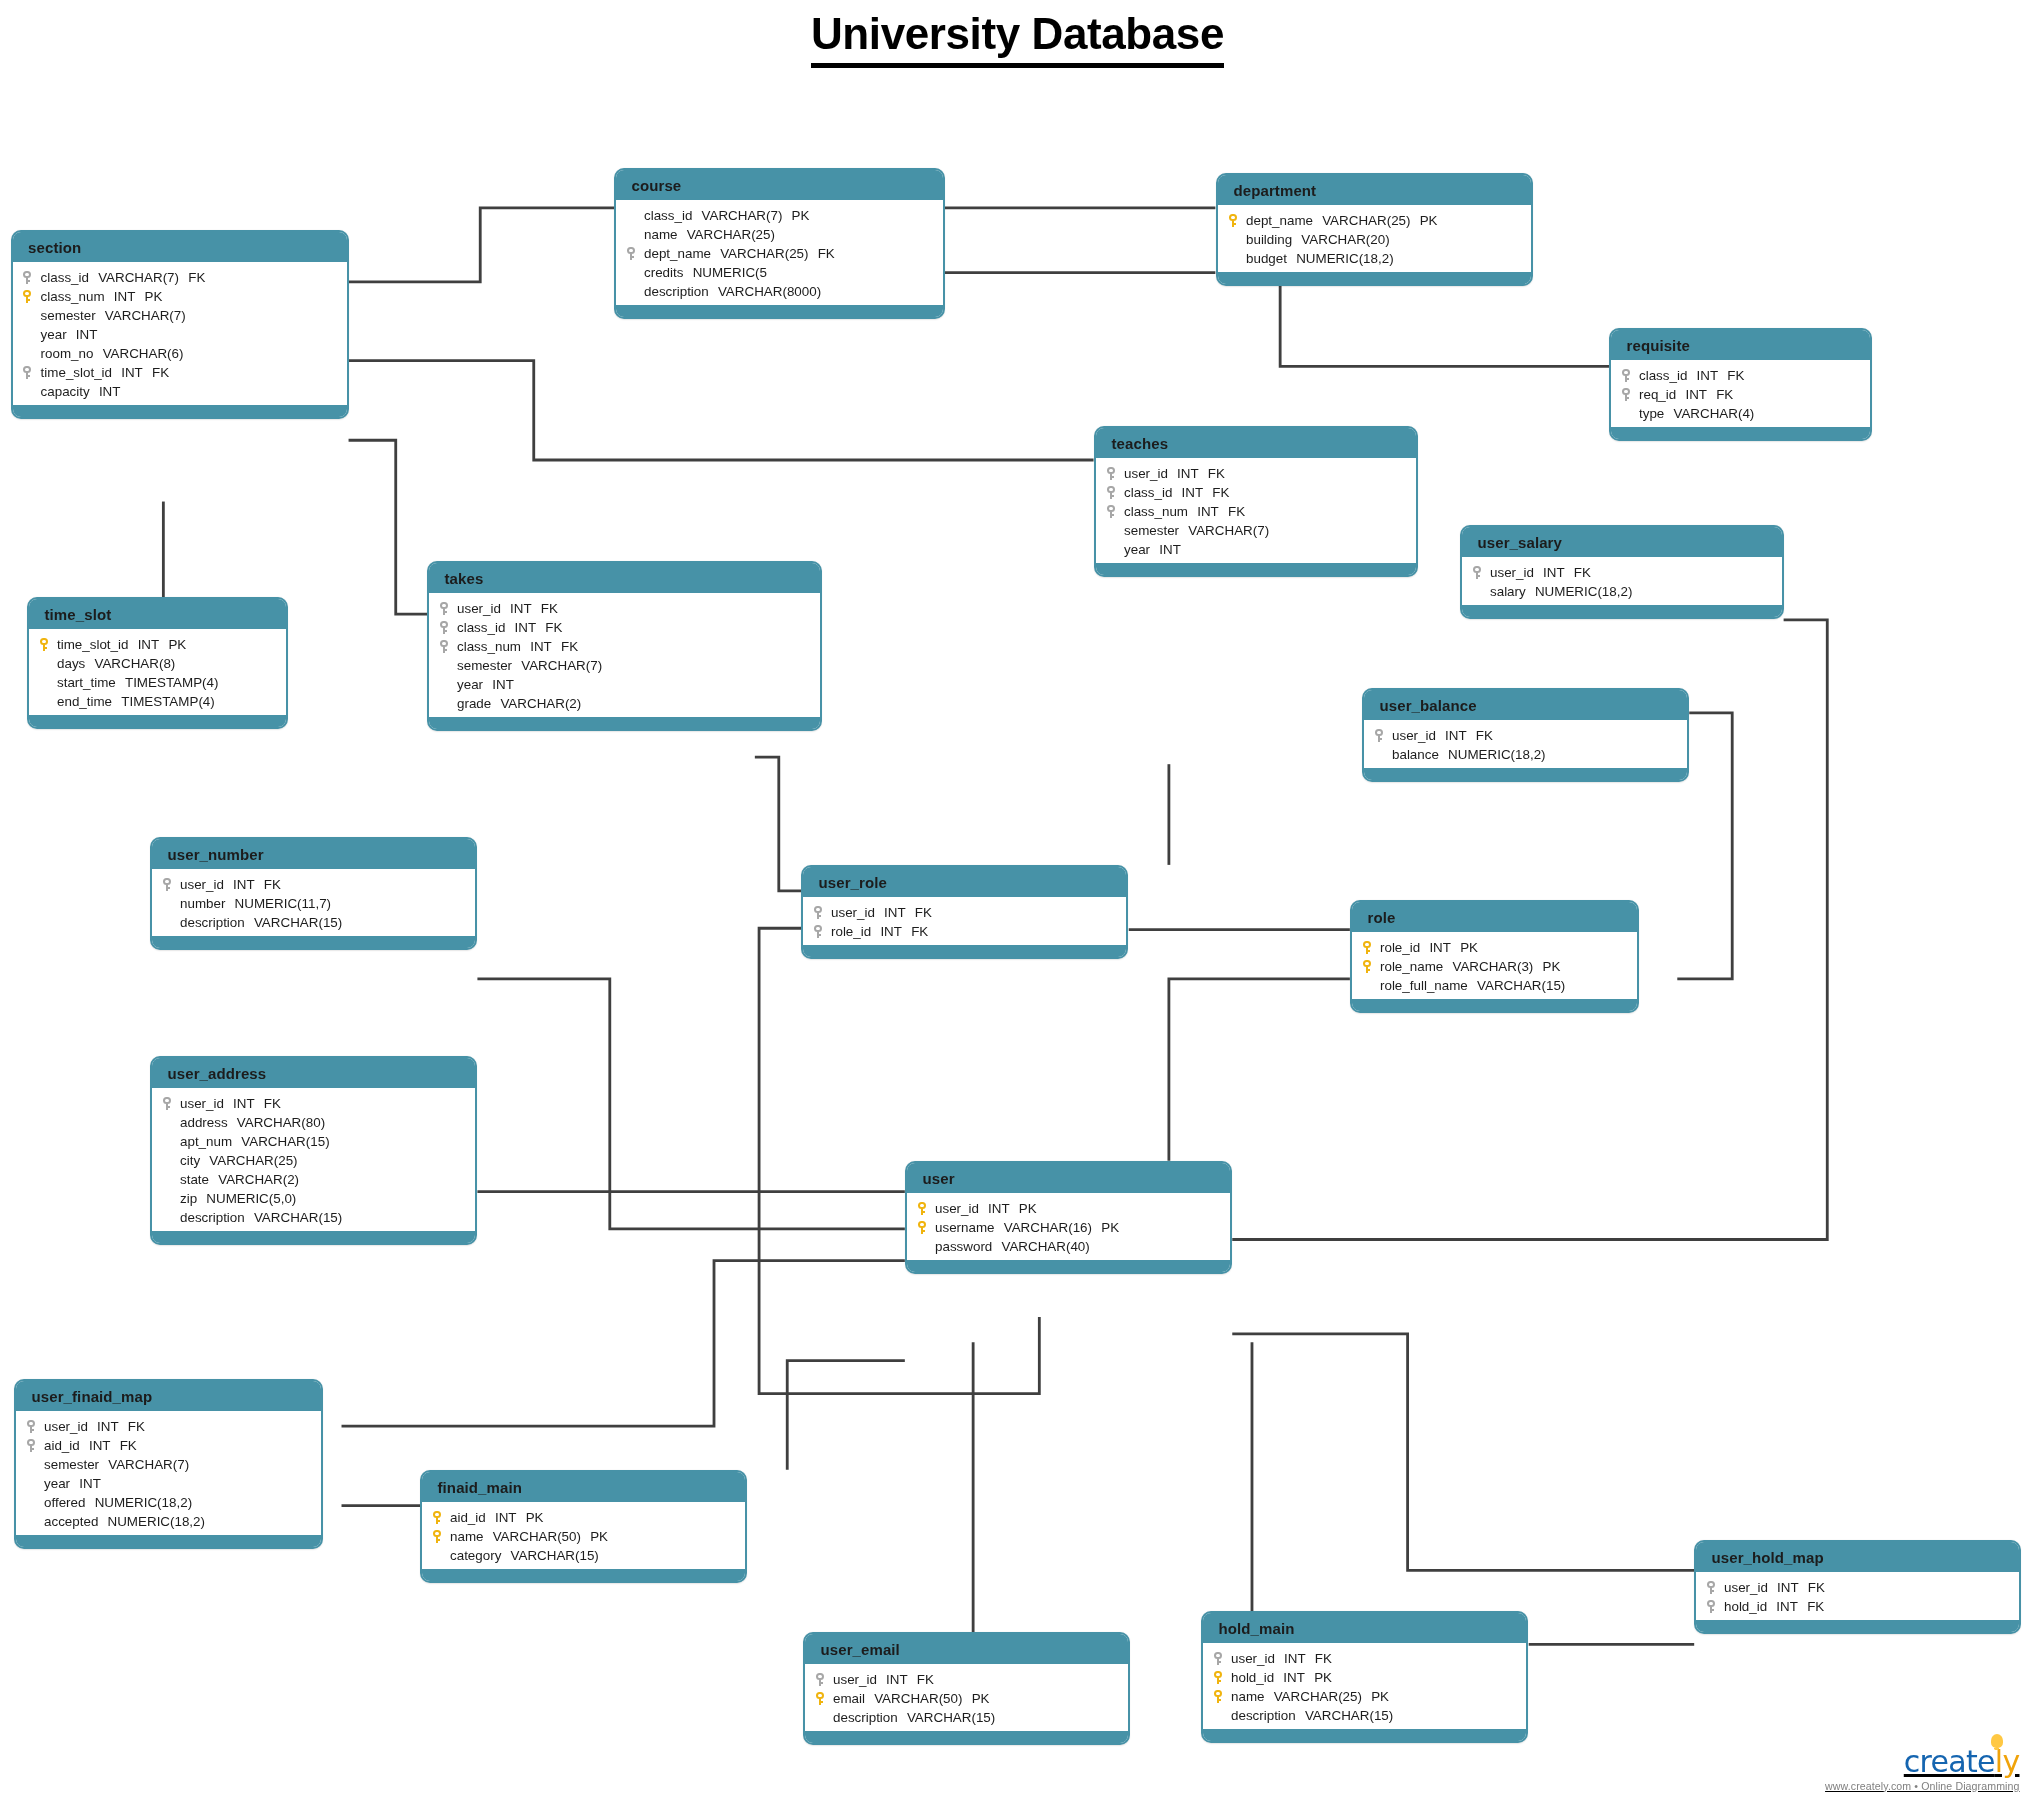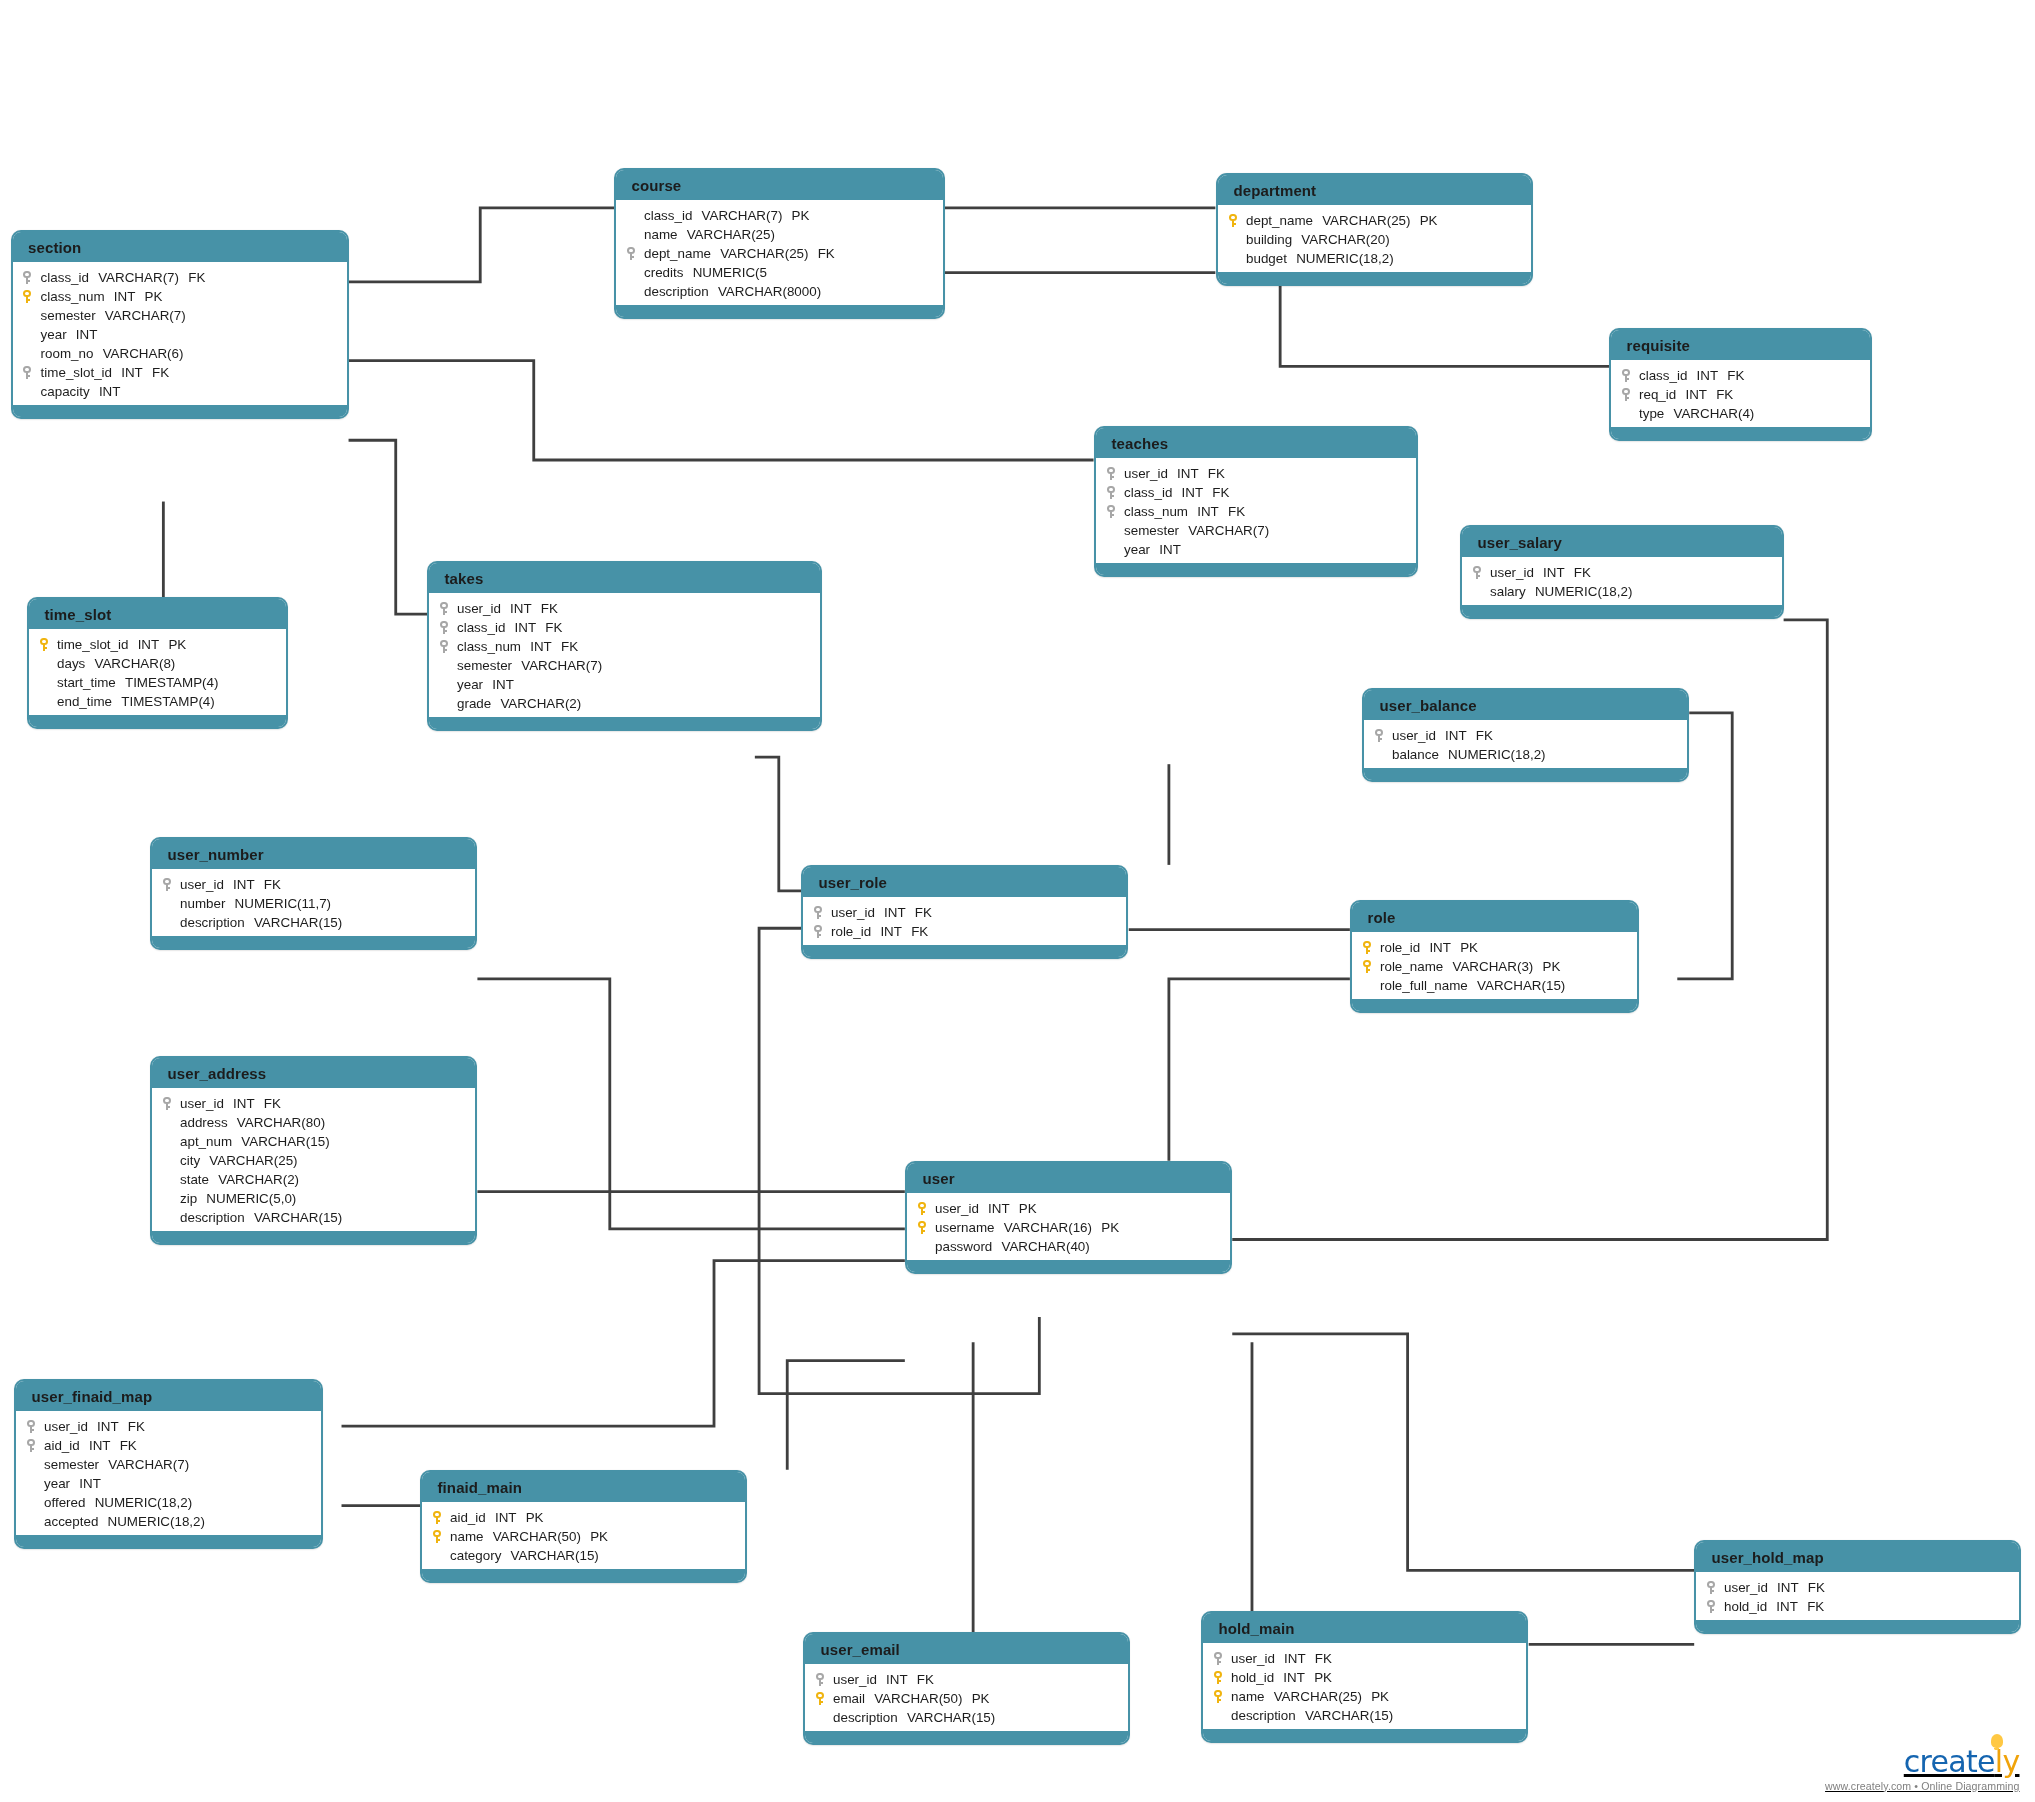--- a/index.html
+++ b/index.html
@@ -164,20 +164,21 @@
     font-size: 10.6px;
     color: #808080;
     letter-spacing: 0.1px;
   }
 </style>
 </head>
 <body>
 
 <div id="canvas">
 
+  <div id="diagram-title"><span class="tt">University Database</span></div>
 
   <svg id="wires" viewBox="0 0 2890 2560" xmlns="http://www.w3.org/2000/svg">
       <path d="M 495 400 L 682 400 L 682 295 L 872 295" stroke="#3f3f3f" stroke-width="4" fill="none" stroke-linecap="butt" stroke-linejoin="miter"></path>
       <path d="M 1342 295 L 1726 295" stroke="#3f3f3f" stroke-width="4" fill="none" stroke-linecap="butt" stroke-linejoin="miter"></path>
       <path d="M 1342 387 L 1726 387" stroke="#3f3f3f" stroke-width="4" fill="none" stroke-linecap="butt" stroke-linejoin="miter"></path>
       <path d="M 1818 400 L 1818 520 L 2285 520" stroke="#3f3f3f" stroke-width="4" fill="none" stroke-linecap="butt" stroke-linejoin="miter"></path>
       <path d="M 495 512 L 758 512 L 758 653 L 1553 653" stroke="#3f3f3f" stroke-width="4" fill="none" stroke-linecap="butt" stroke-linejoin="miter"></path>
       <path d="M 495 625 L 562 625 L 562 872 L 607 872" stroke="#3f3f3f" stroke-width="4" fill="none" stroke-linecap="butt" stroke-linejoin="miter"></path>
       <path d="M 232 712 L 232 848" stroke="#3f3f3f" stroke-width="4" fill="none" stroke-linecap="butt" stroke-linejoin="miter"></path>
       <path d="M 1072 1075 L 1106 1075 L 1106 1265 L 1138 1265" stroke="#3f3f3f" stroke-width="4" fill="none" stroke-linecap="butt" stroke-linejoin="miter"></path>
@@ -300,21 +301,21 @@
           </div>
           <div class="attr">
             <div class="keycell"></div>
             <span class="attrtext">description</span>
             <span class="attrtext" style="padding-left: 9.2px;">VARCHAR(8000)</span>
             <span class="attrtext" style="padding-left: 9.2px;"></span>
           </div>
         </div>
         <div class="efoot"></div>
       </div>
-      <div class="entity" style="left: 1216px; top: 173px; width: 317px; border-radius: 11px;">
+      <div class="entity" style="left: 1216px; top: 173px; width: 317px;">
         <div class="ehead">department</div>
         <div class="ebody">
           <div class="attr">
             <div class="keycell">
               <span class="keyicon key-pk">
                 <span class="kring"></span>
                 <span class="kstem"></span>
                 <span class="kbarb"></span>
               </span>
             </div>

